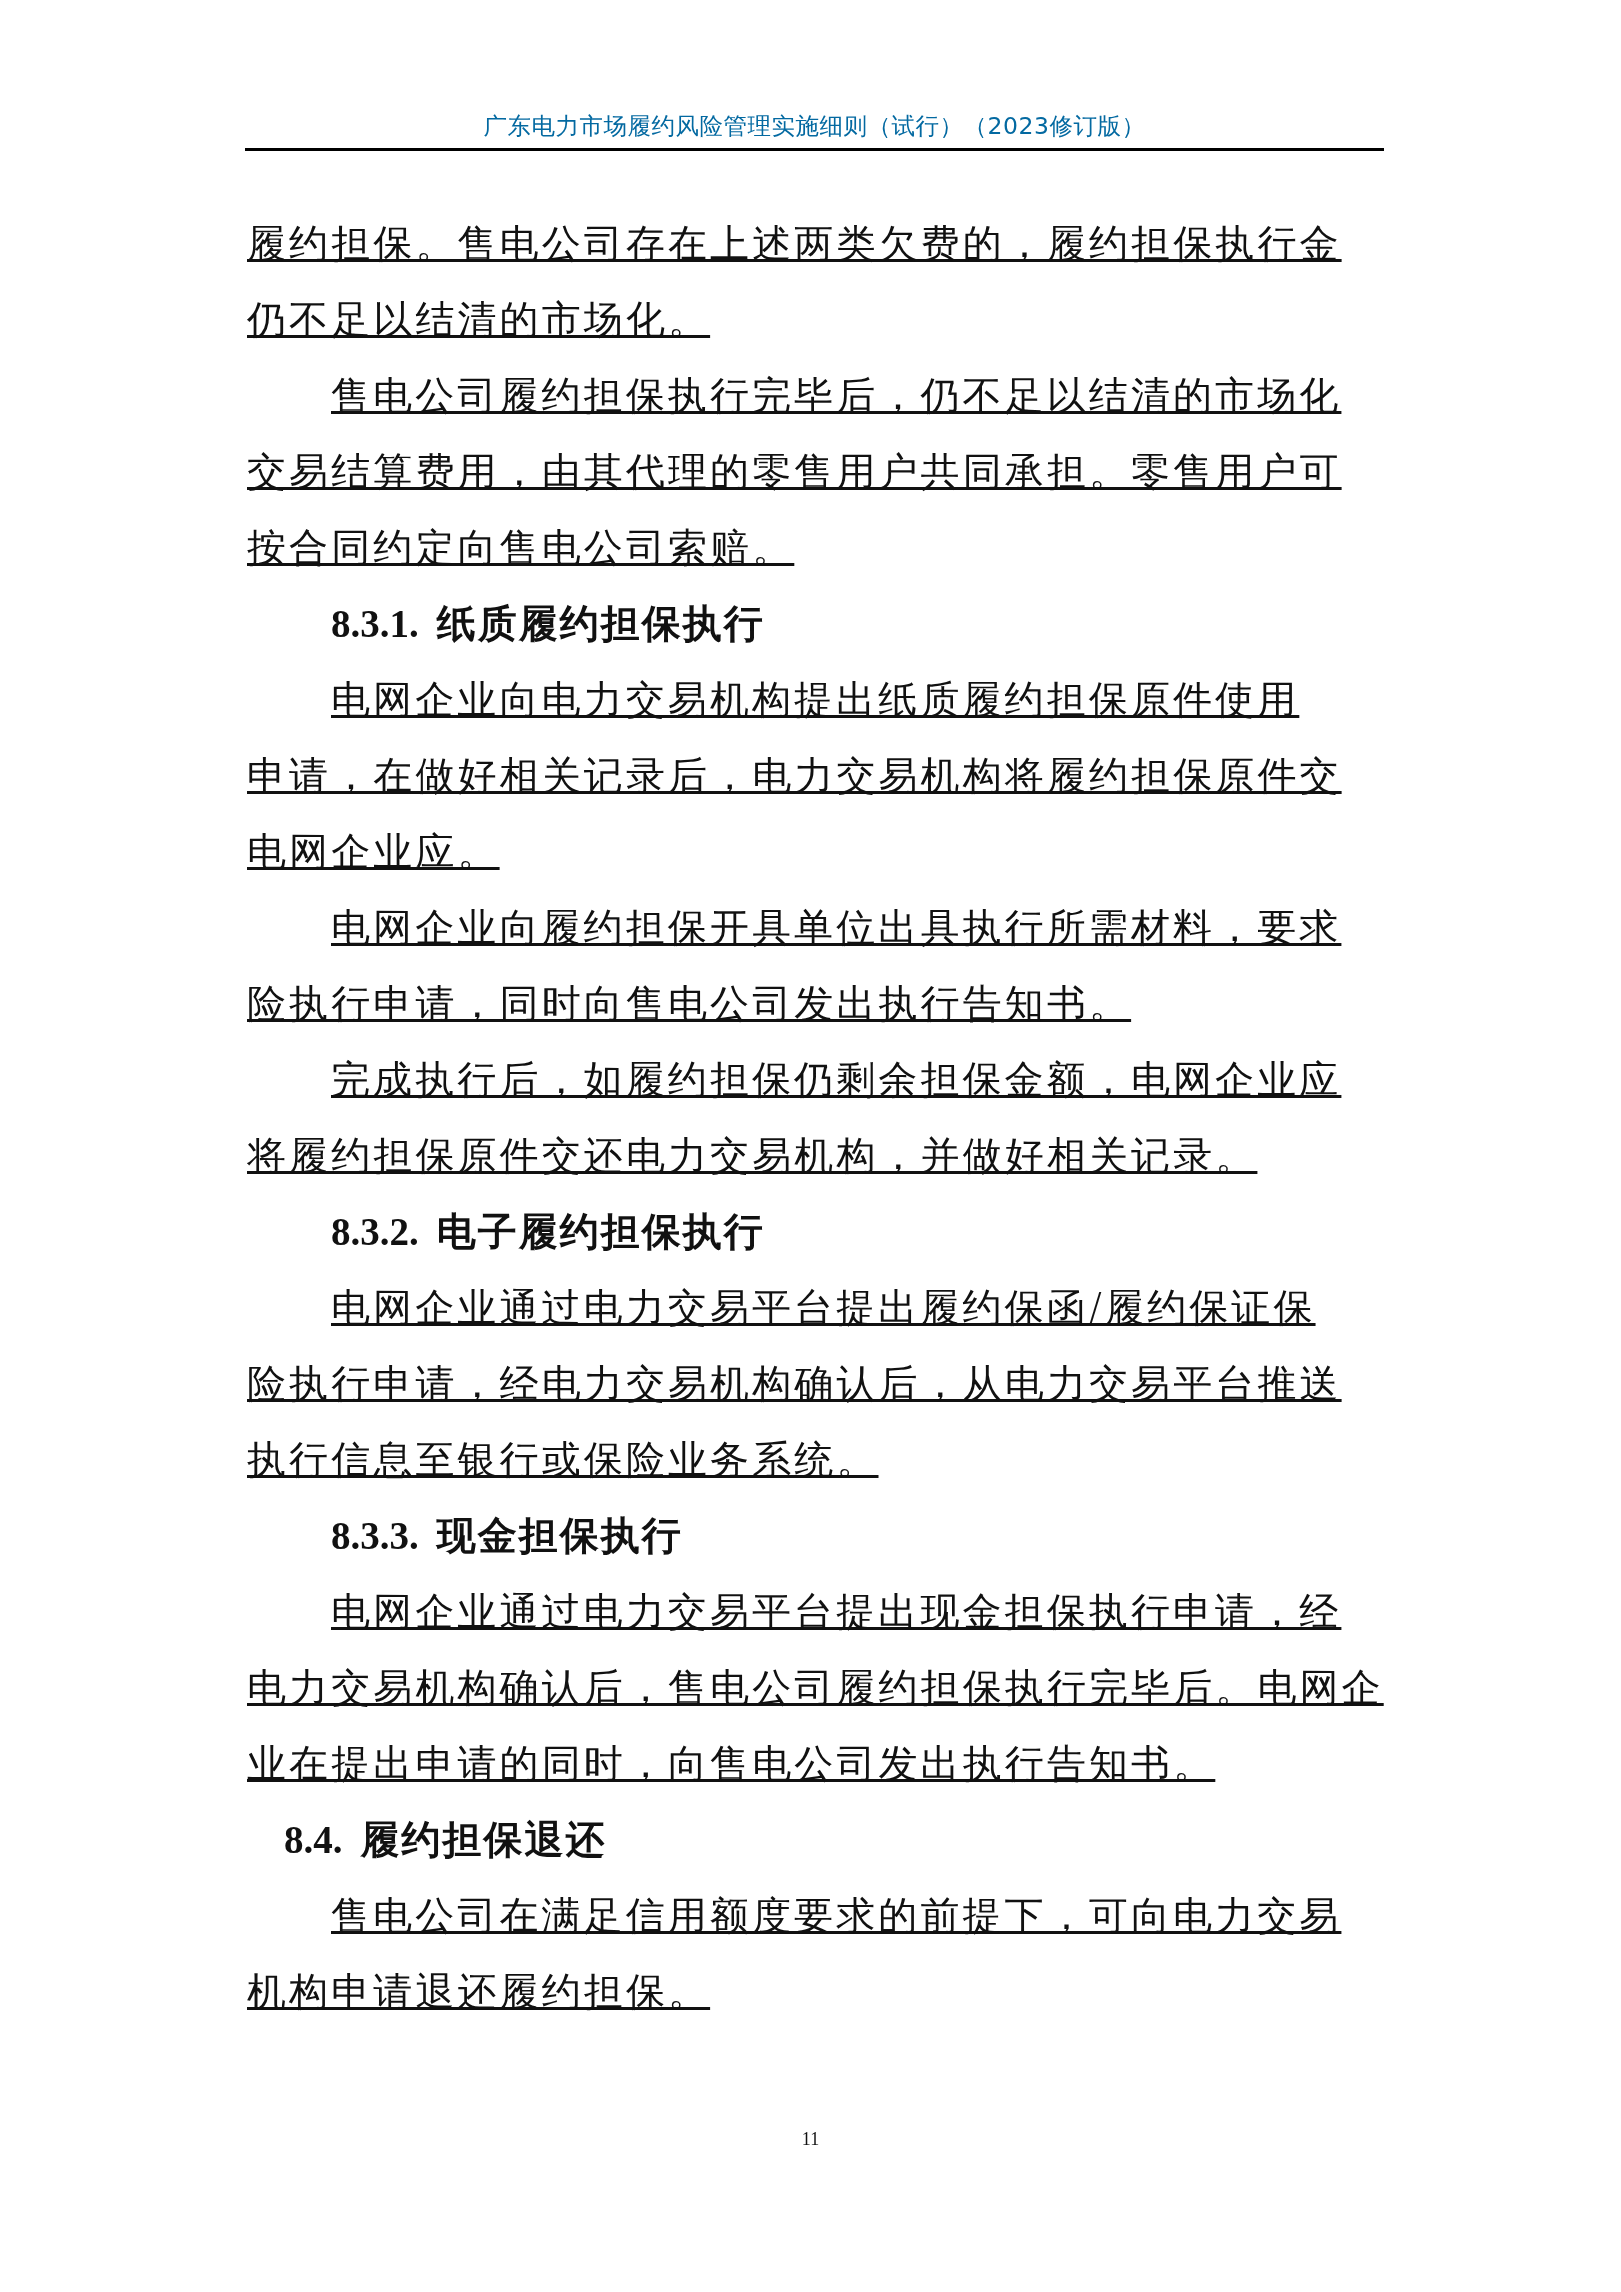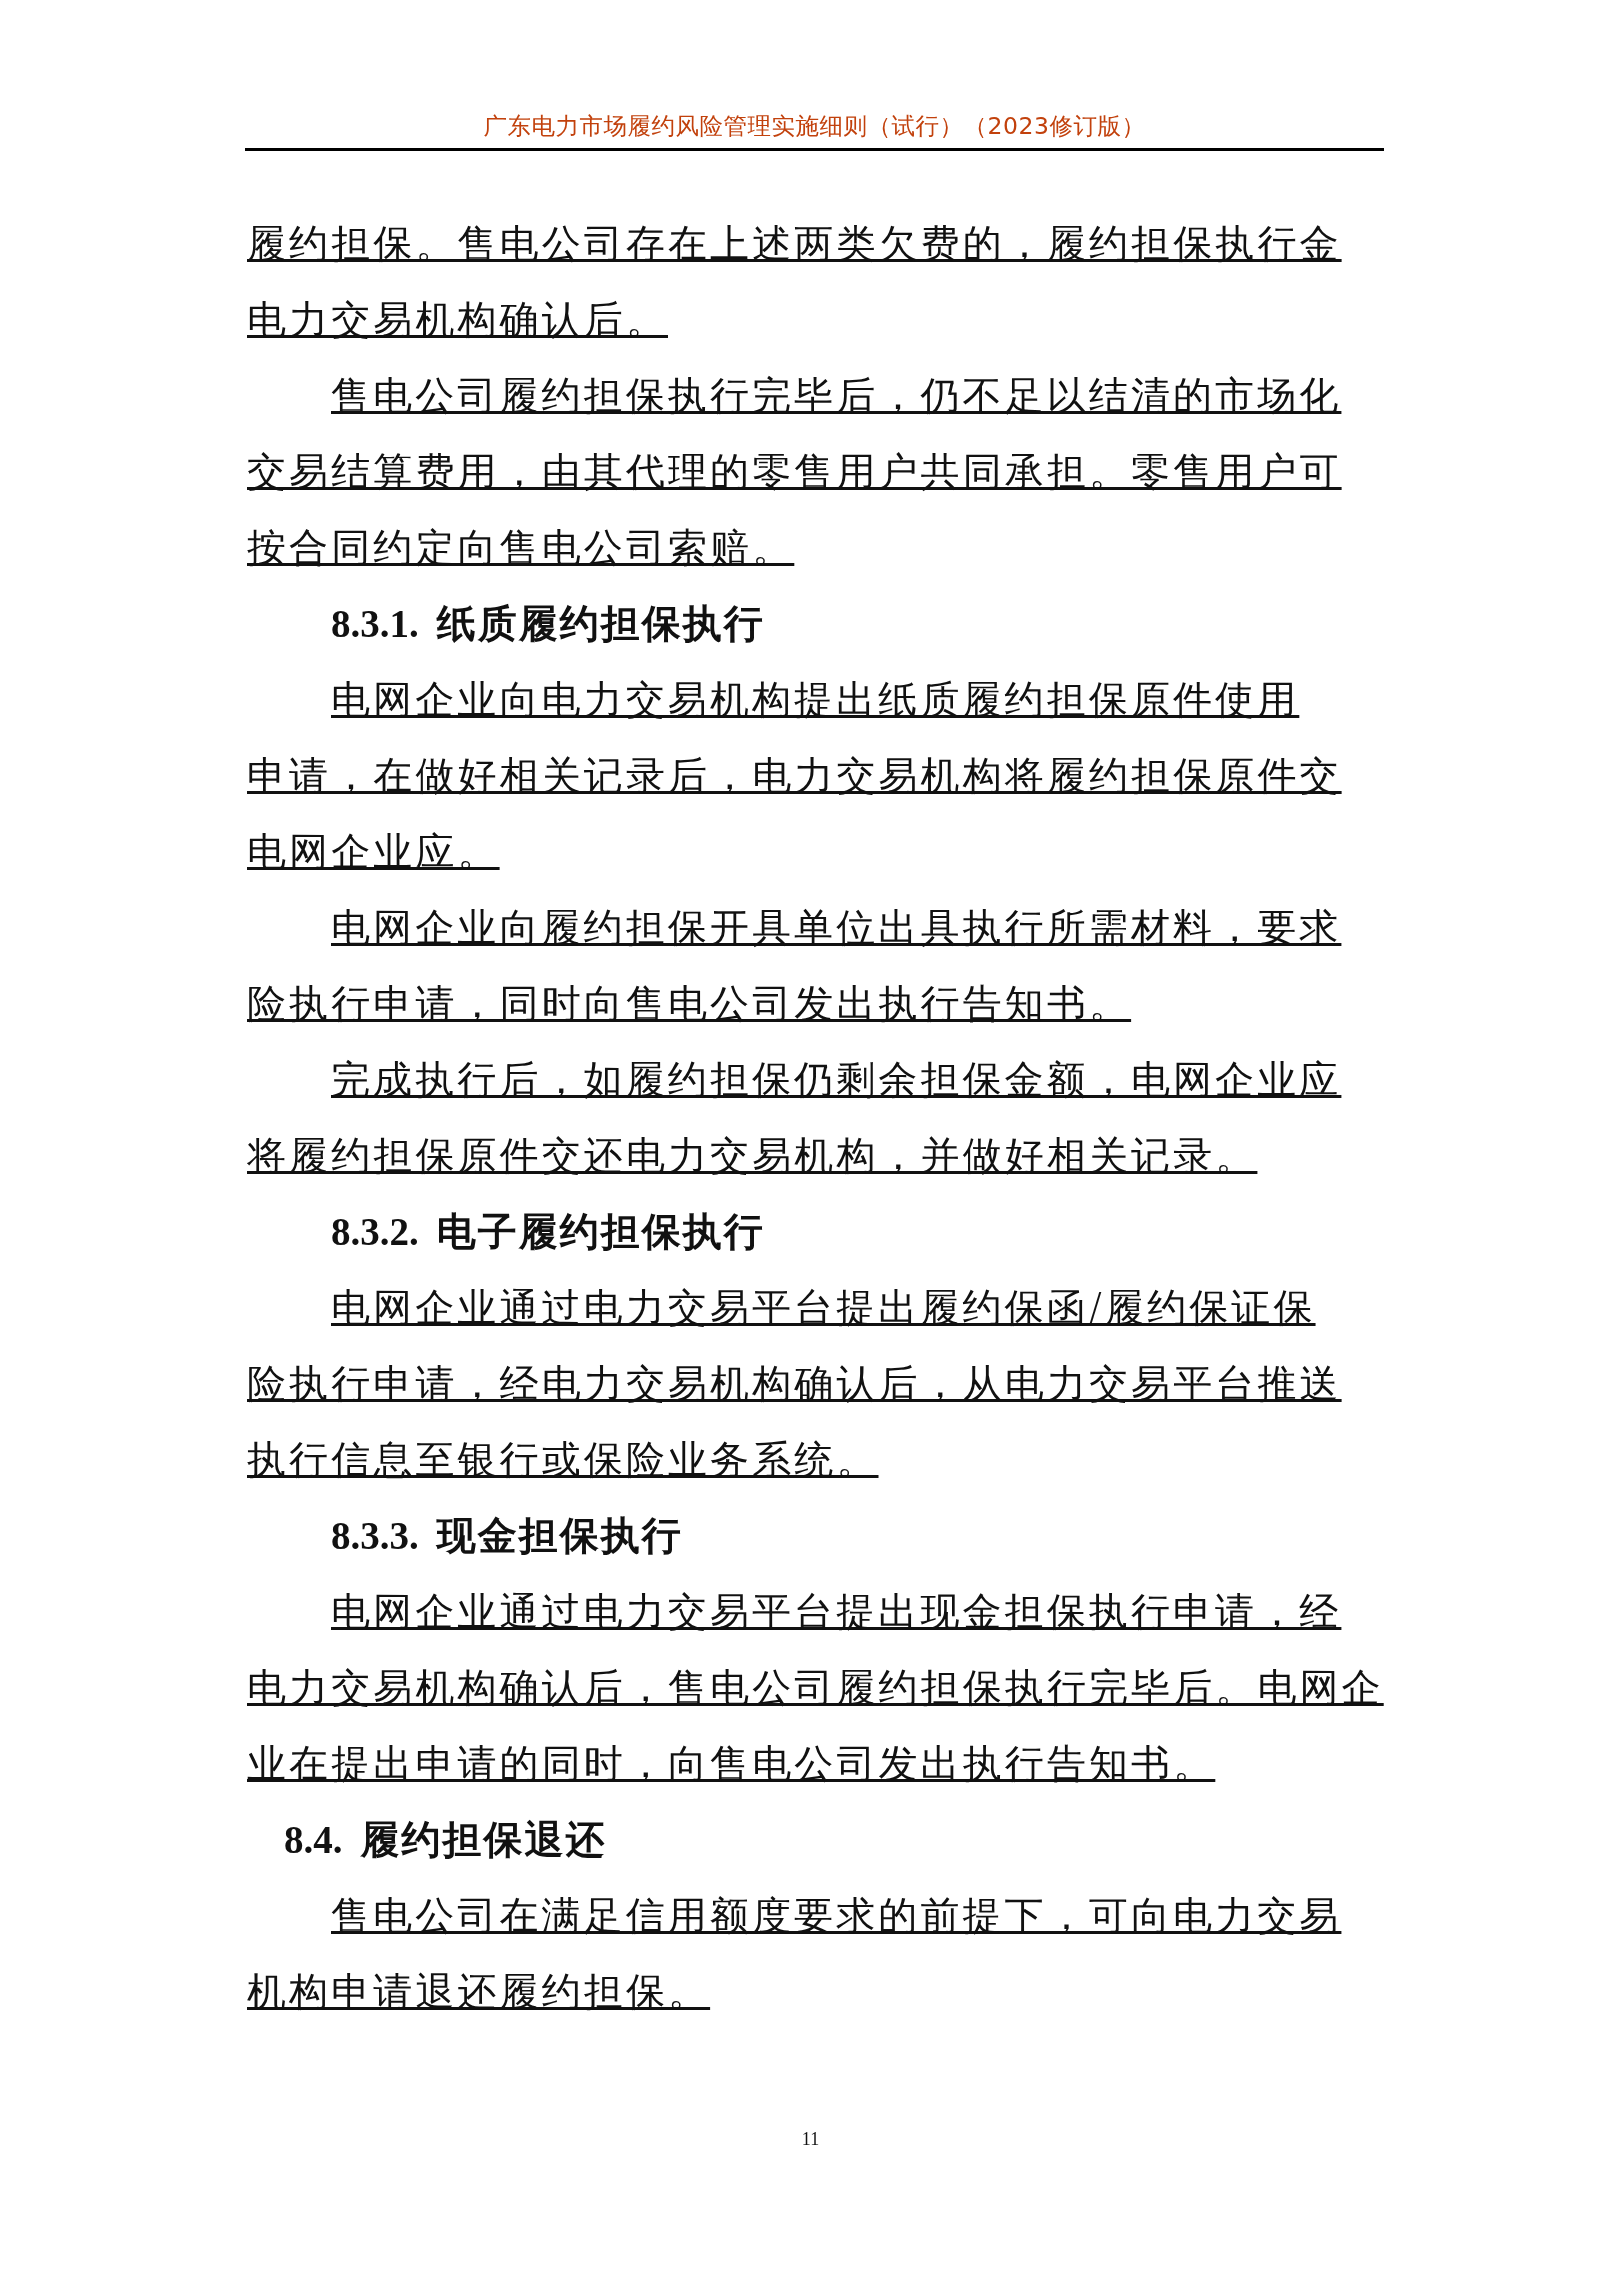--- a/index.html
+++ b/index.html
@@ -1,19 +1,19 @@
 <!DOCTYPE html>
 <html><head>
 <meta charset="utf-8">
 <style>
   html, body { margin:0; padding:0; background:#ffffff; }
   body { width:1621px; height:2293px; position:relative; overflow:hidden;
          font-family: "DejaVu Serif", "Liberation Serif", serif; color:#111; }
   .page-header { position:absolute; left:245px; width:1139px; top:110px; text-align:center;
-                 font-size:23.5px; letter-spacing:0.5px; color:#c2410c;
+                 font-size:23.5px; letter-spacing:0.5px; color:#0369a1;
                  font-family: "DejaVu Sans", "Liberation Sans", sans-serif; }
   .header-rule { position:absolute; left:245px; width:1139px; top:148px; height:2.9px; background:#000; }
   .body { position:absolute; left:247px; top:206px; width:1137px; }
   .line { font-size:39px; height:76px; line-height:76px; white-space:nowrap; letter-spacing:3.1px;
           font-family: "DejaVu Sans", "Liberation Sans", sans-serif; font-weight:300;text-decoration:underline; }
   .indent { padding-left:84px; }
   .h3 { font-size:39px; height:76px; line-height:76px; padding-left:84px; font-weight:bold;
         font-family: "DejaVu Sans", "Liberation Sans", sans-serif; letter-spacing:2px; }
   .h3 .num, .h2 .num { font-family:"Liberation Serif", serif; font-weight:bold; margin-right:18px; letter-spacing:0; }
   .h2 { font-size:39px; height:76px; line-height:76px; padding-left:37px; font-weight:bold;
@@ -23,21 +23,21 @@
 </style>
 </head>
 <body>
 
 <div class="page-header">广东电力市场履约风险管理实施细则（试行）（2023修订版）</div>
 <div class="header-rule"></div>
 
 <div class="body">
   <div>
     <div class="line">履约担保。售电公司存在上述两类欠费的，履约担保执行金</div>
-    <div class="line">电力交易机构确认后。</div>
+    <div class="line">仍不足以结清的市场化。</div>
   </div>
   <div>
     <div class="line indent">售电公司履约担保执行完毕后，仍不足以结清的市场化</div>
     <div class="line">交易结算费用，由其代理的零售用户共同承担。零售用户可</div>
     <div class="line">按合同约定向售电公司索赔。</div>
   </div>
 
   <div class="h3">
     <span class="num">8.3.1.</span><span>纸质履约担保执行</span>
   </div>

